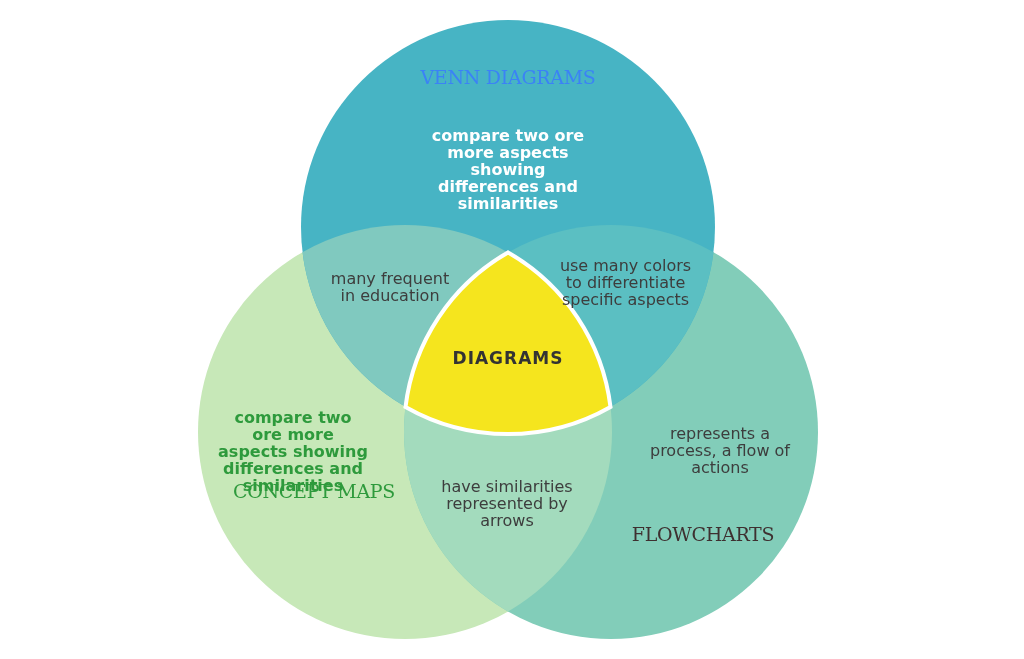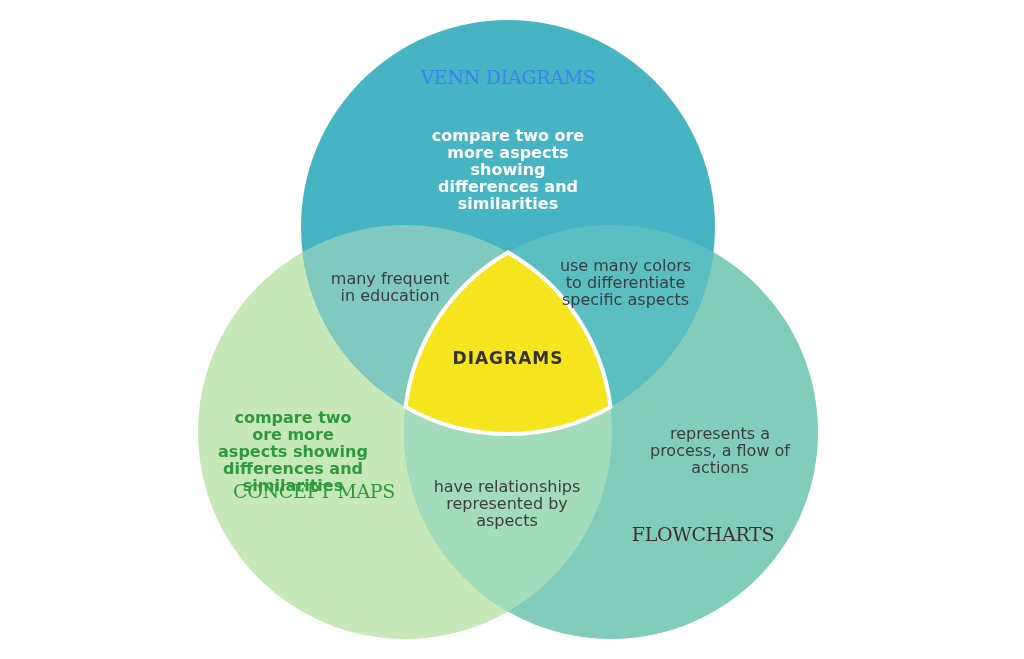--- a/index.html
+++ b/index.html
@@ -55,13 +55,13 @@
 <div class="center-title" style="left:418px;top:347px;width:180px;">
   <div>DIAGRAMS</div>
 </div>
 
 <div class="lbl" style="left:218px;top:409px;width:150px;font-weight:bold;color:#2e9a3c;">compare two ore more aspects showing differences and similarities</div>
 <div class="title" style="left:214px;top:480px;width:200px;color:#2e9a3c;">CONCEPT MAPS</div>
 
 <div class="lbl" style="left:645px;top:425px;width:150px;">represents a process, a flow of actions</div>
 <div class="title" style="left:603px;top:523px;width:200px;color:#3e3030;">FLOWCHARTS</div>
 
-<div class="lbl" style="left:432px;top:478px;width:150px;">have relationships represented by aspects</div>
+<div class="lbl" style="left:432px;top:478px;width:150px;">have similarities represented by arrows</div>
 
 </body></html>

